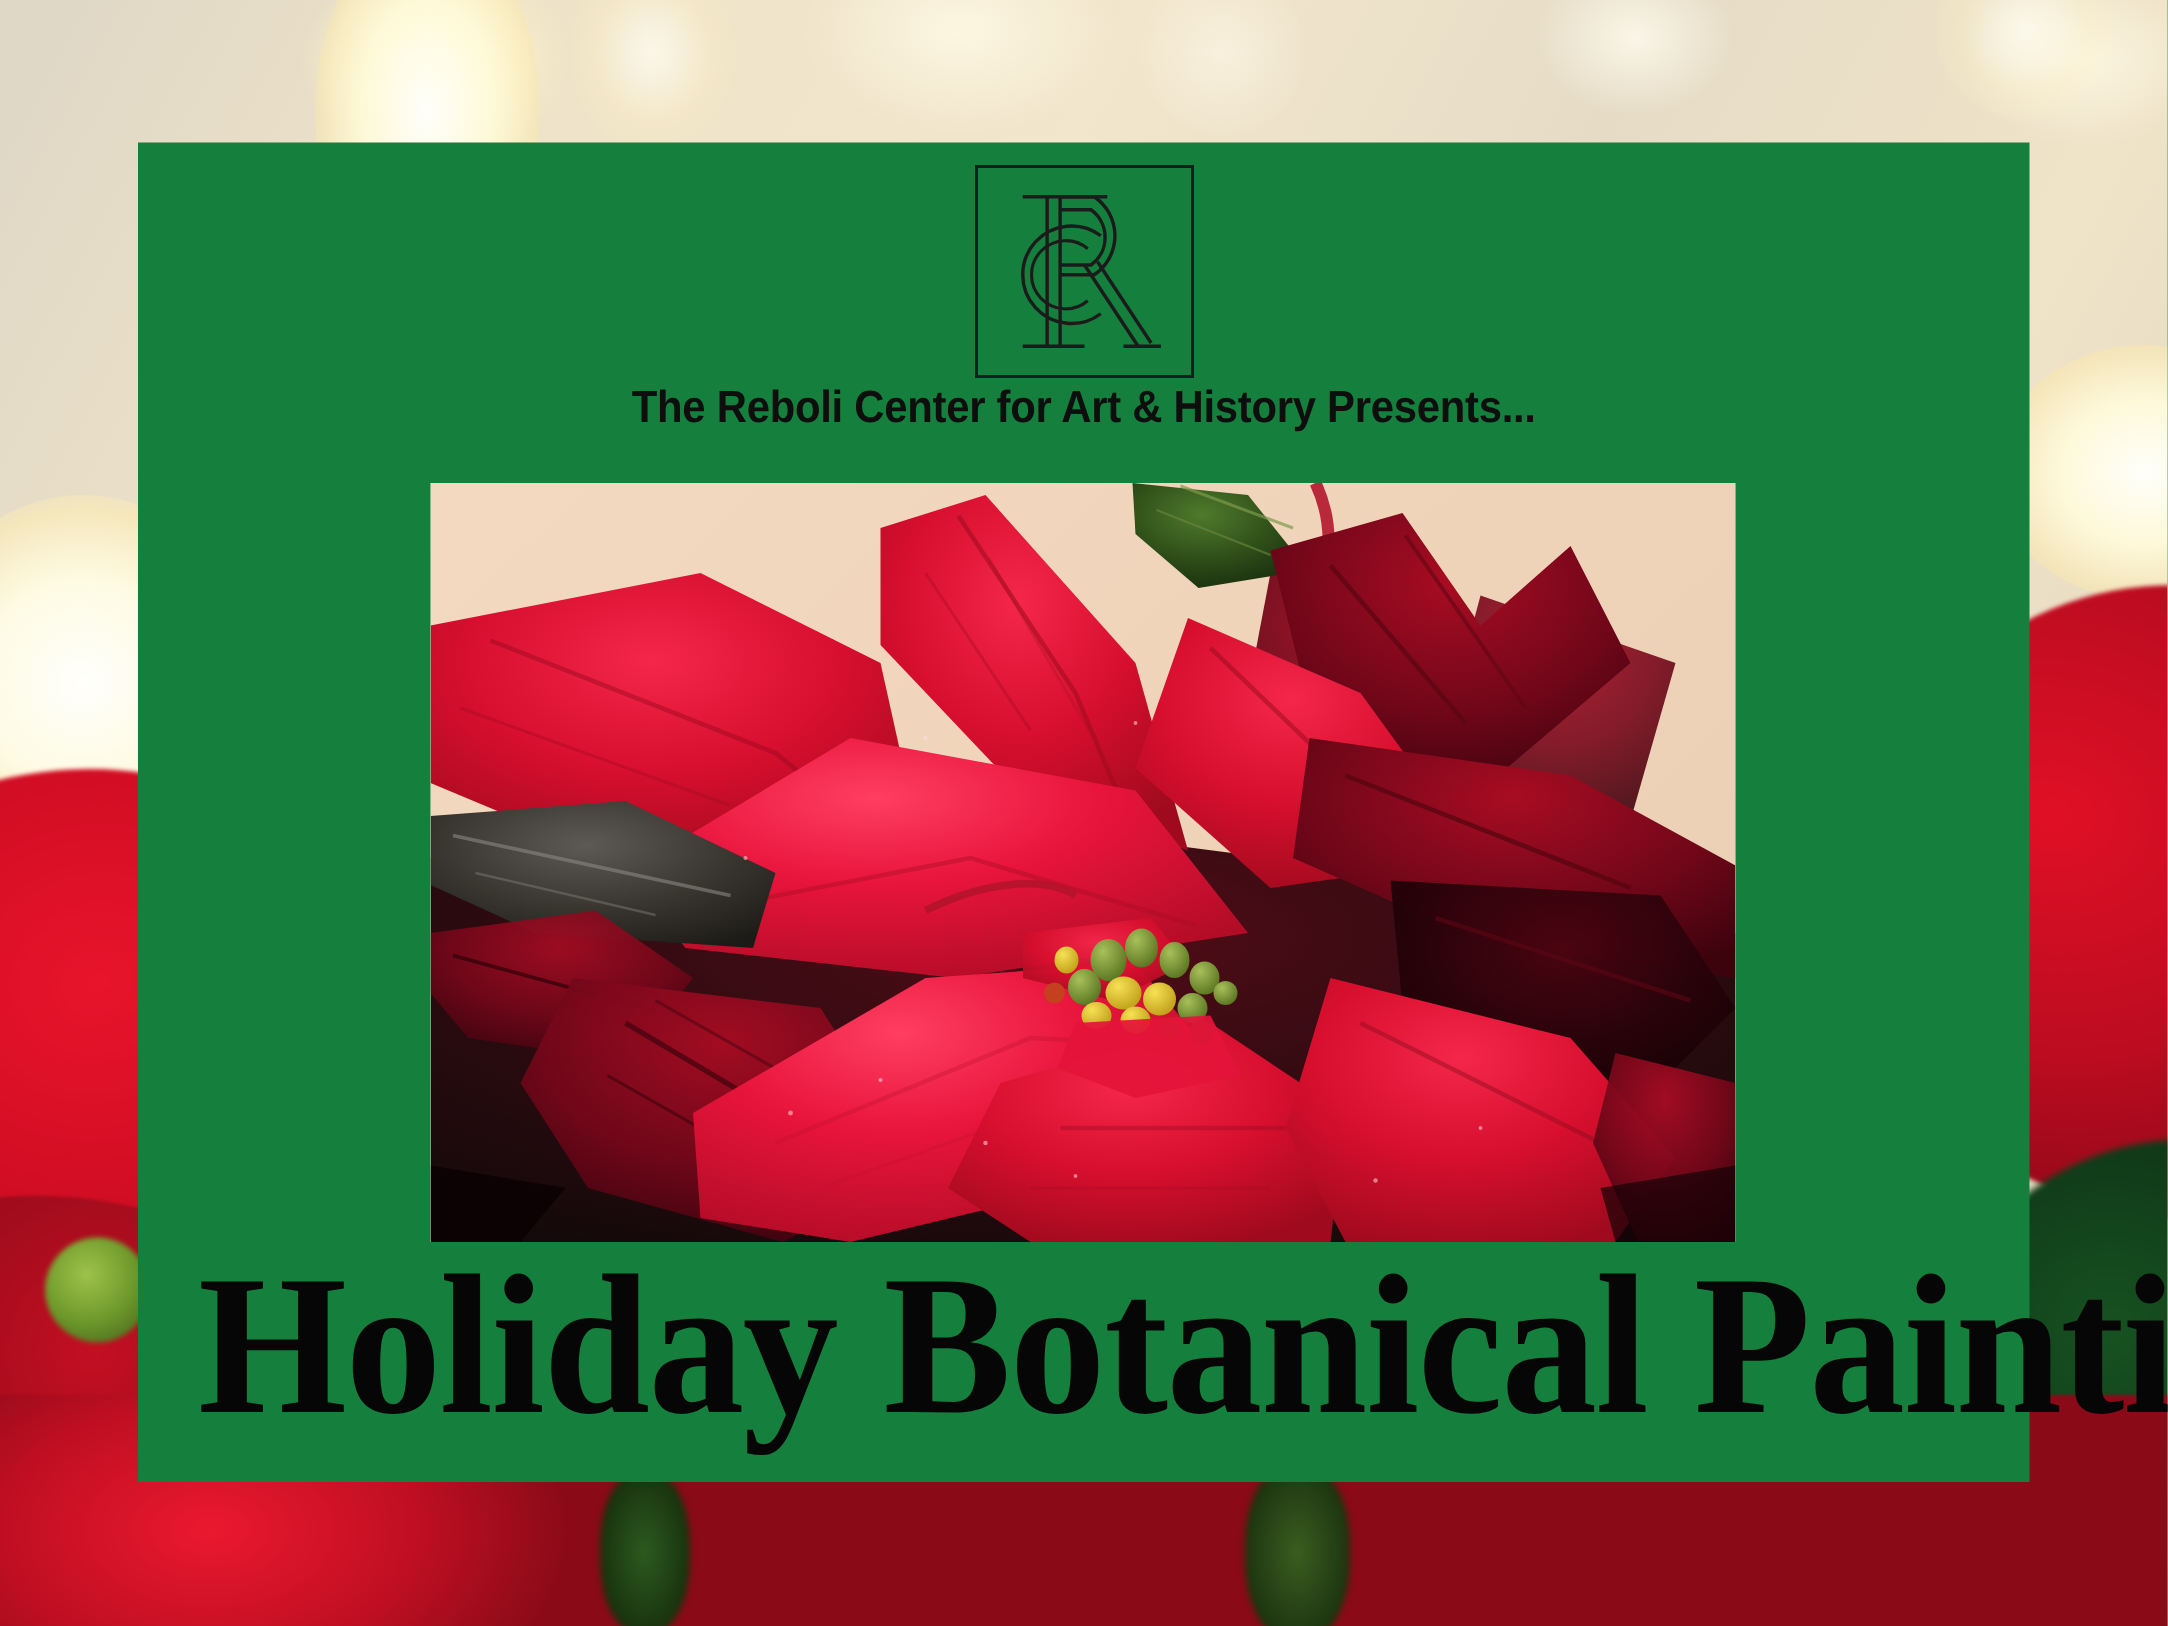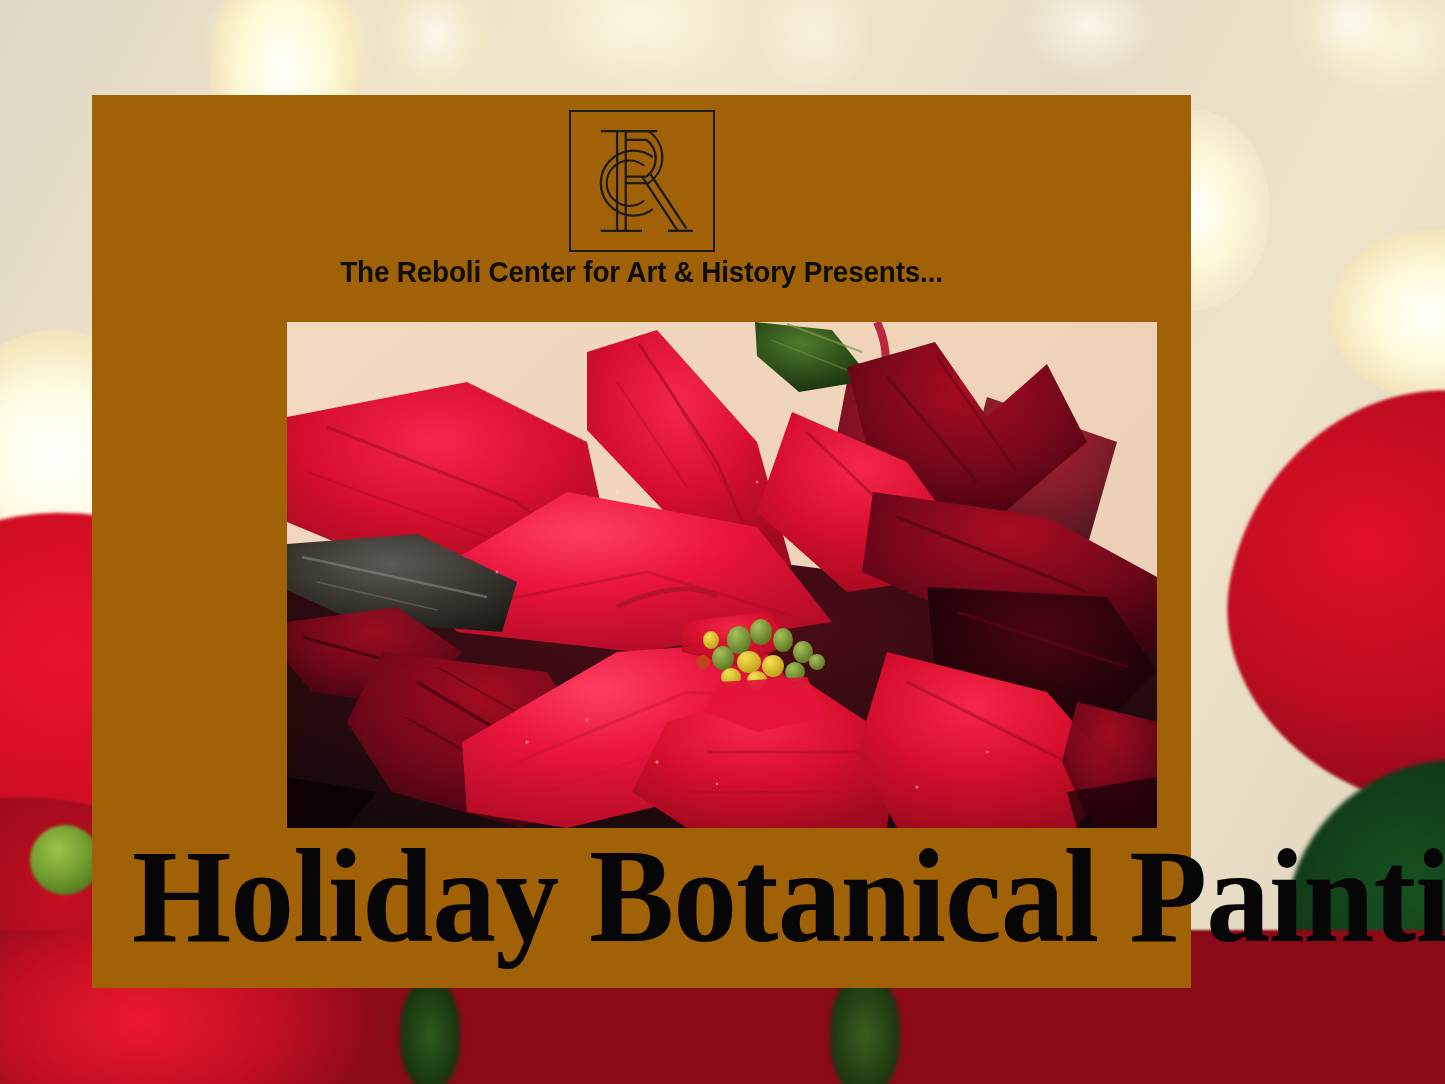--- a/index.html
+++ b/index.html
@@ -70,21 +70,21 @@
       background:radial-gradient(ellipse at center,#2d5a1e 0%,#18330f 70%,#0d1f08 100%);
       border-radius:45%;filter:blur(2px);}
   .stemG2{left:830px;top:975px;width:70px;height:120px;
       background:radial-gradient(ellipse at center,#3a5e20 0%,#1c3510 70%,#0d1f08 100%);
       border-radius:45%;filter:blur(2px);}
   .budG{left:30px;top:825px;width:70px;height:70px;
       background:radial-gradient(circle at 40% 35%,#9fc24a 0%,#6e9a2c 50%,#3d5c18 100%);
       border-radius:50%;filter:blur(1.6px);}
 
   
-  .card{position:absolute;left:92px;top:95px;width:1099px;height:893px;background:#a16207;}
+  .card{position:absolute;left:92px;top:95px;width:1261px;height:893px;background:#15803d;}
 
   
   .logo-wrap{position:absolute;left:0;right:0;top:15px;display:flex;justify-content:center;}
   .logo-box{width:146px;height:142px;border:2px solid #1b1b1b;box-sizing:border-box;
             padding:4px;}
   .logo-box svg{display:block;width:100%;height:100%;}
 
   
   .tagline{position:absolute;left:0;right:0;top:160px;text-align:center;
            font-family:"Liberation Sans Narrow","Liberation Sans",sans-serif;

